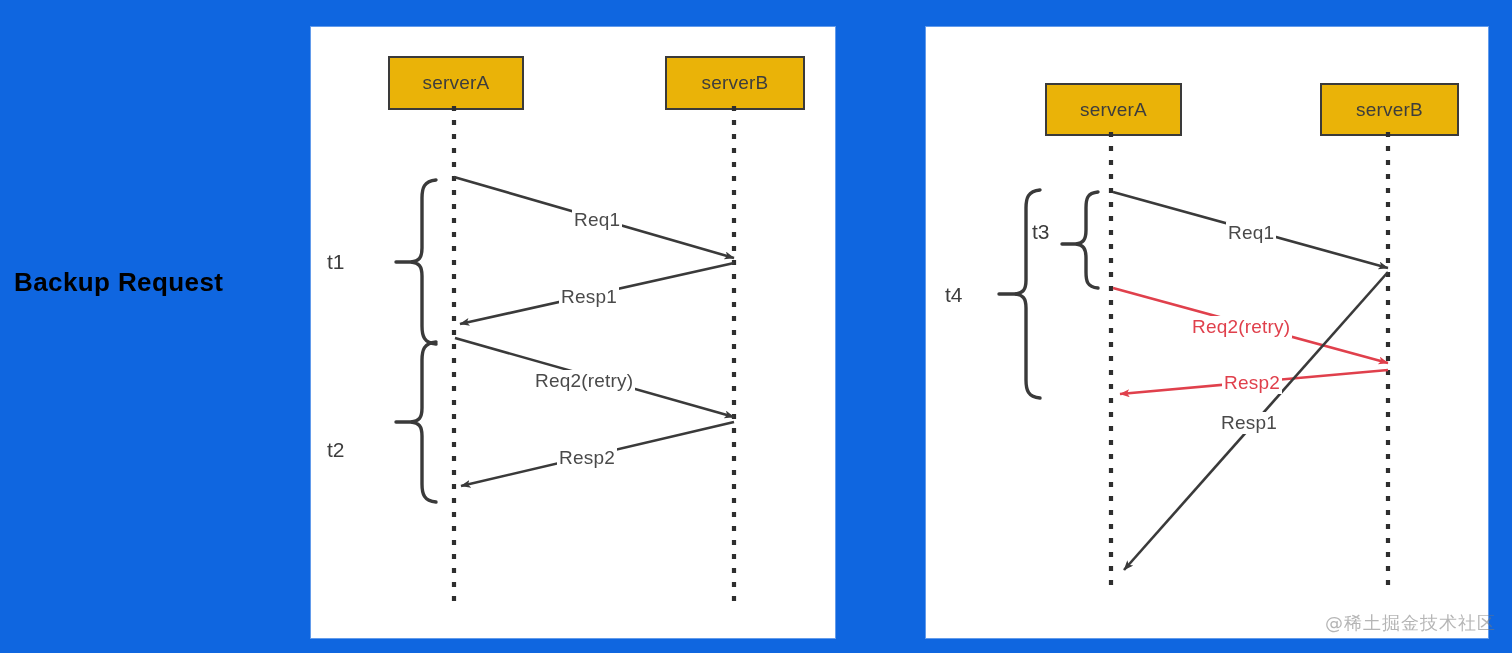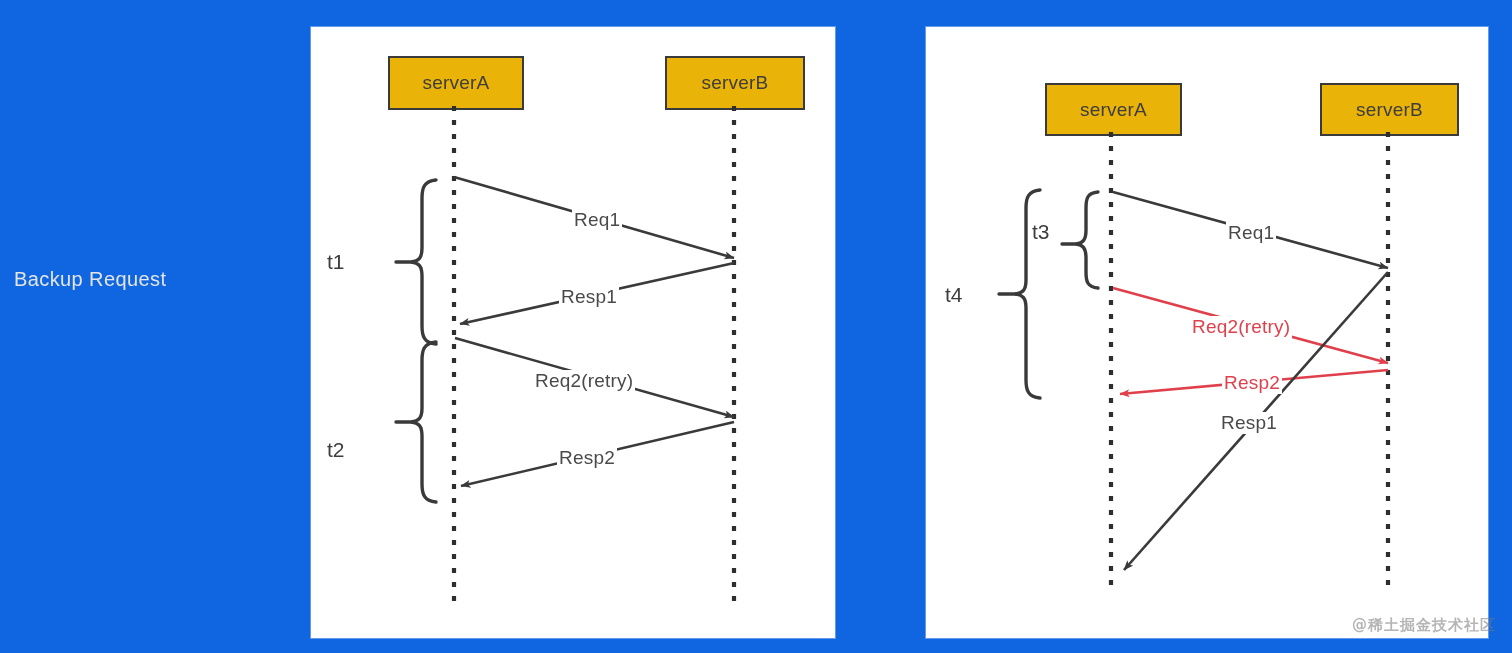--- a/index.html
+++ b/index.html
@@ -21,37 +21,36 @@
     box-shadow: 0 0 0 1px rgba(255,255,255,0.35);
   }
   #panel-left  { left: 311px; top: 27px; width: 524px; height: 611px; }
   #panel-right { left: 926px; top: 27px; width: 562px; height: 611px; }
 
   #title {
     position: absolute;
     left: 14px;
     top: 268px;
     width: 290px;
-    color: #e5e5e5;
-    font-size: 20px;
-    font-weight: 400;
+    color: #000000;
+    font-size: 26px;
+    font-weight: 700;
     letter-spacing: 0.4px;
     line-height: 1.1;
   }
 
   #watermark {
     position: absolute;
     right: 16px;
     bottom: 18px;
     color: rgba(120,120,120,0.55);
-    font-size: 15px;
+    font-size: 18px;
     letter-spacing: 1px;
     white-space: nowrap;
     font-family: "DejaVu Sans", sans-serif;
-    font-weight: bold;
   }
 
   svg.layer {
     position: absolute;
     left: 0; top: 0;
     width: 1512px;
     height: 653px;
     pointer-events: none;
   }
 

